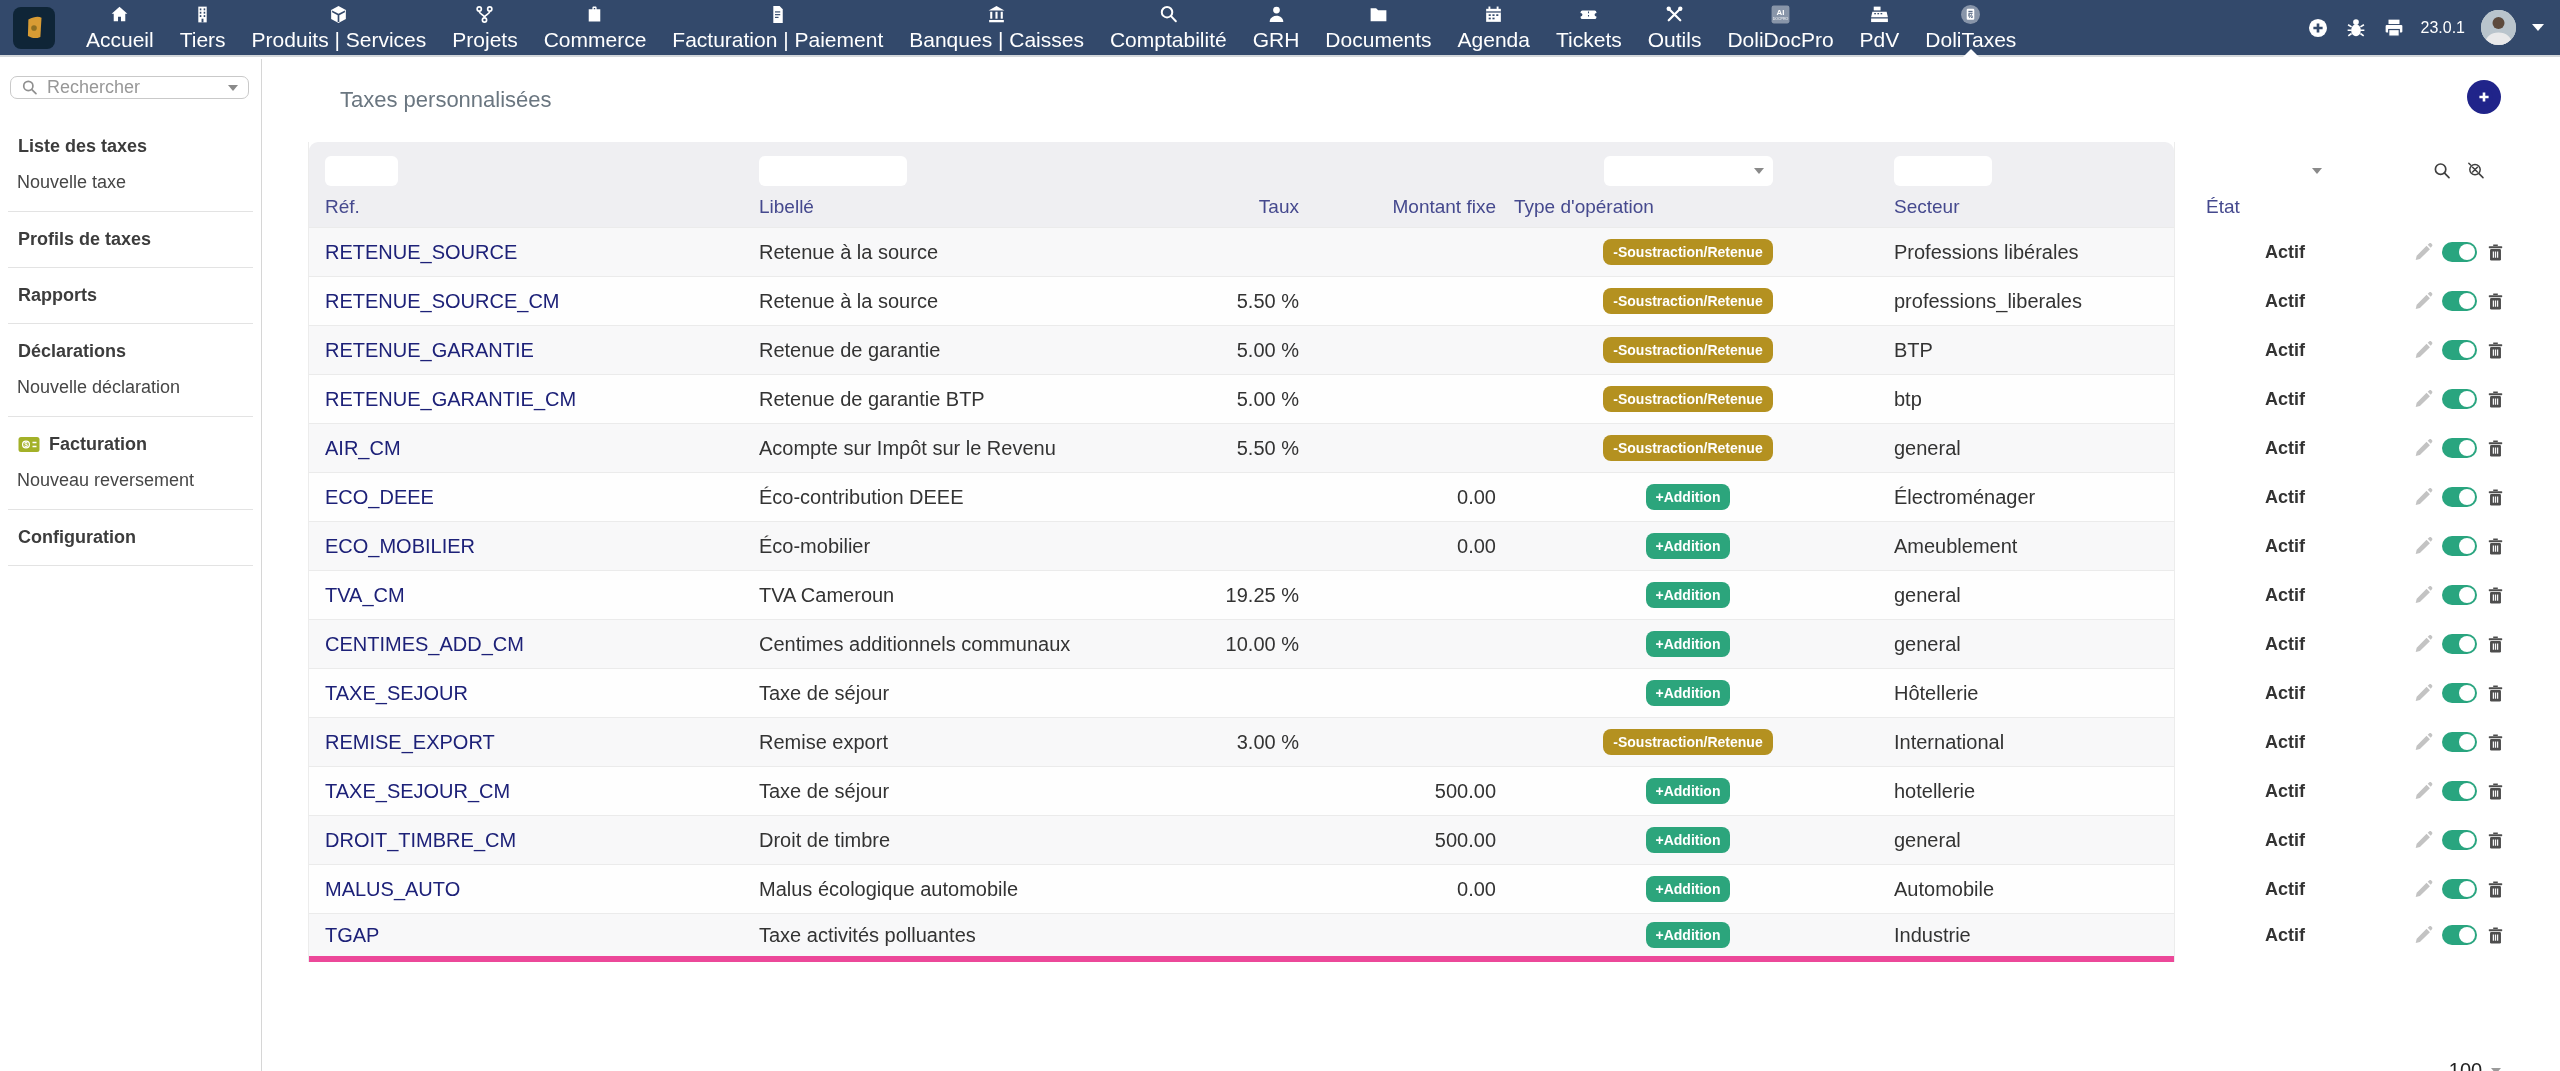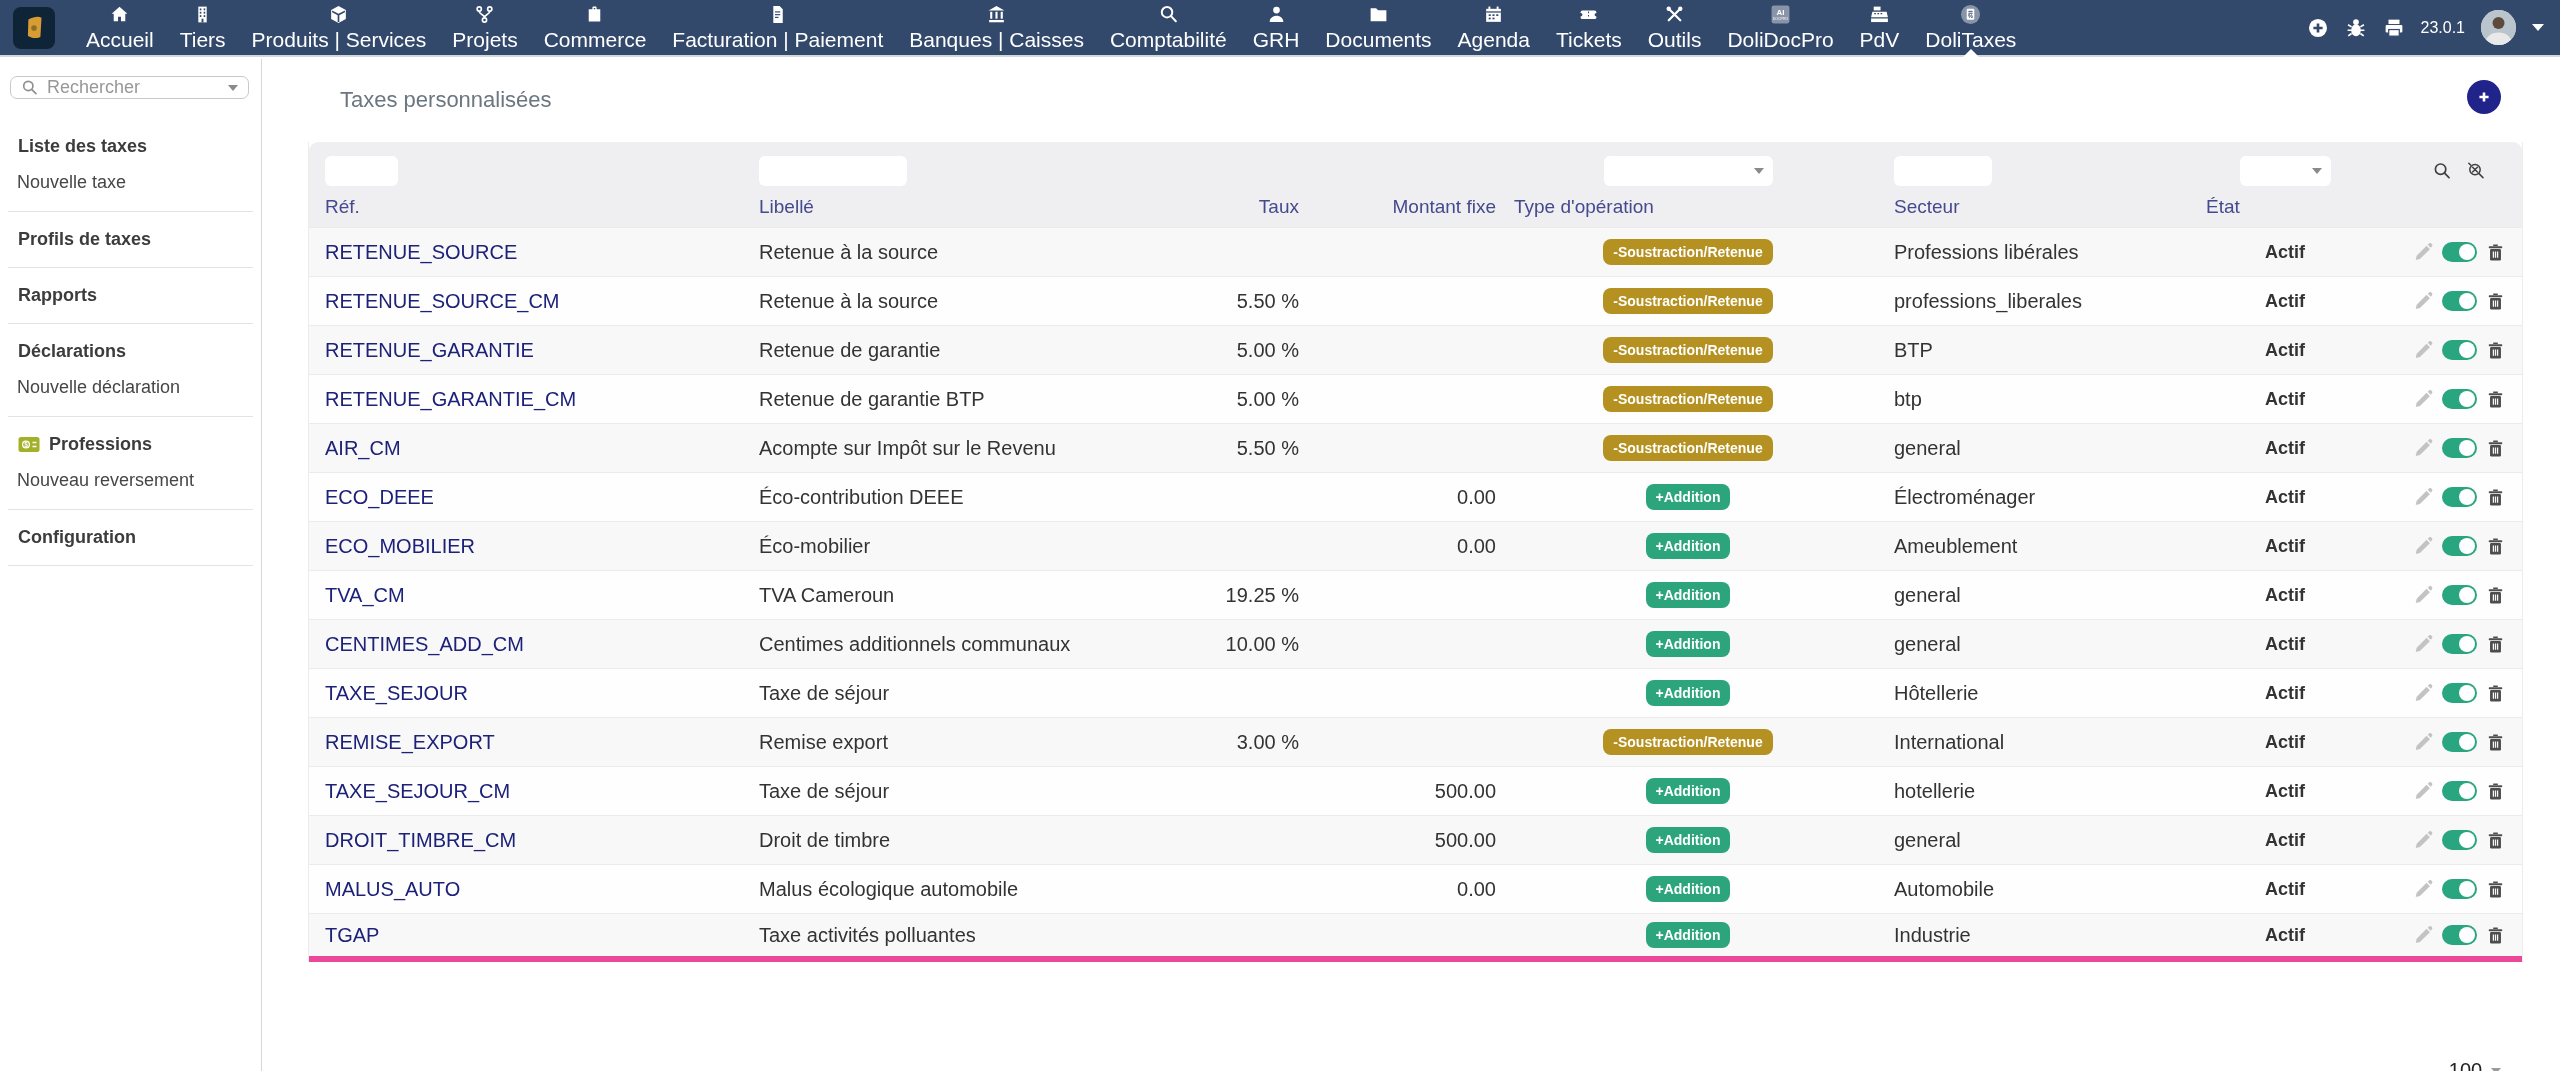--- a/index.html
+++ b/index.html
@@ -45,21 +45,21 @@
 
   
   .main { position:absolute; left:263px; top:59px; right:0; bottom:0; background:#fff; }
   .page-title { position:absolute; left:77px; top:28px; font-size:22px; color:#6a7680; }
   .add-btn { position:absolute; left:2204px; top:21px; width:34px; height:34px; border-radius:50%;
              background:#20248a; color:#fff; display:flex; align-items:center; justify-content:center;
              cursor:pointer; }
   .add-btn svg { width:20px; height:20px; }
 
   
-  .table-wrap { position:absolute; left:45px; top:83px; width:2215px;
+  .table-wrap { position:absolute; left:45px; top:83px; width:1867px;
                 border-left:1px solid #ececec; border-right:1px solid #ececec; }
   .grid { display:grid; grid-template-columns:450px 392px 150px 197px 380px 312px 190px 144px;
           align-items:center; }
   .thead-block { background:#efeff2; border-radius:9px 9px 0 0; padding:10px 0 9px 0; }
   .filters { height:38px; }
   .fin { height:30px; background:#fff; border:0; border-radius:6px; outline:none;
          font-size:18px; padding:0 8px; }
   .f-ref .fin { width:73px; margin-left:16px; }
   .f-label .fin { width:148px; }
   .fsel { height:30px; background:#fff; border-radius:6px; display:flex; align-items:center;
@@ -337,21 +337,21 @@
       </div>
     <div class="menu-link">Nouvelle déclaration</div>
     <div class="menu-div"></div>
     <div class="menu-heading">
       <svg class="bn-ico" viewBox="0 0 22 17">
           <rect x="0.5" y="1" width="21" height="15" rx="2.5" fill="#a3b128"></rect>
           <circle cx="8" cy="8.5" r="3.4" fill="none" stroke="#fff" stroke-width="1.3"></circle>
           <text x="8" y="10.8" font-size="6.5" fill="#fff" text-anchor="middle" font-family="Liberation Sans,sans-serif">$</text>
           <path d="M14.5 6.5h4M14.5 10.5h4" stroke="#fff" stroke-width="1.4"></path>
         </svg>
-      <span>Professions</span>
+      <span>Facturation</span>
     </div>
     <div class="menu-link">Nouveau reversement</div>
     <div class="menu-div"></div>
     <div class="menu-heading">
         <span>Configuration</span>
       </div>
     <div class="menu-div"></div>
   </div>
 </div>
 

